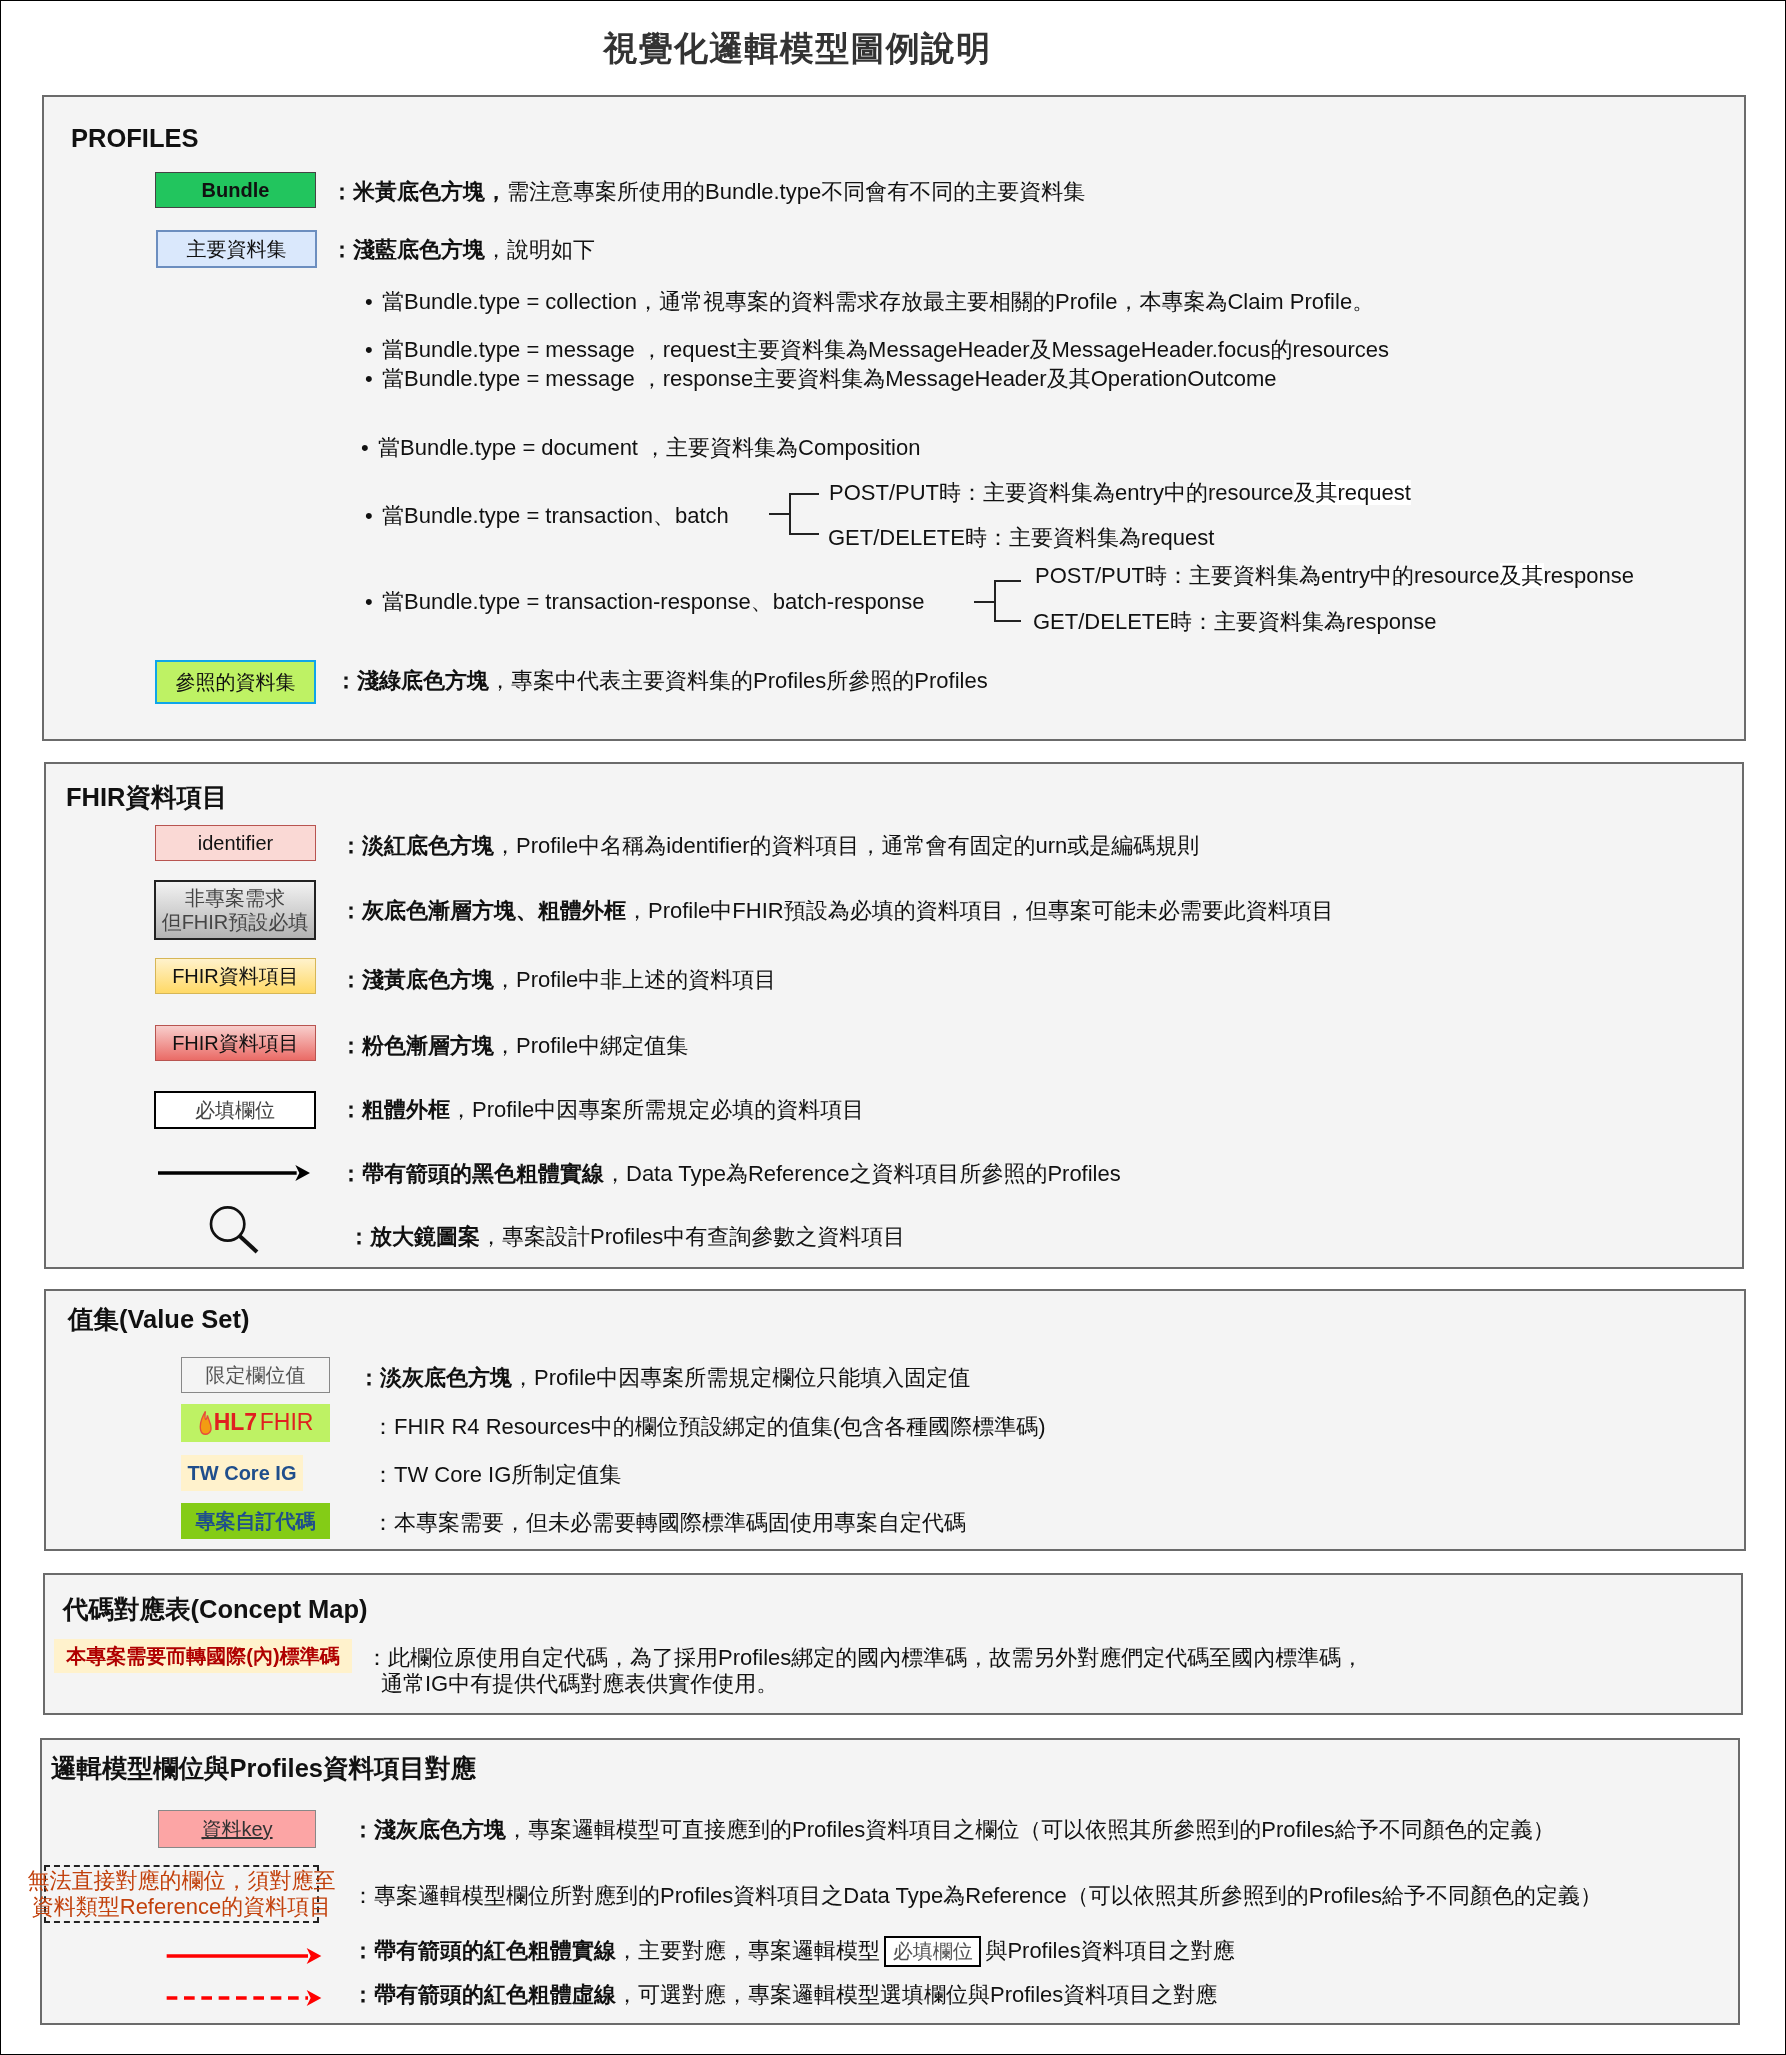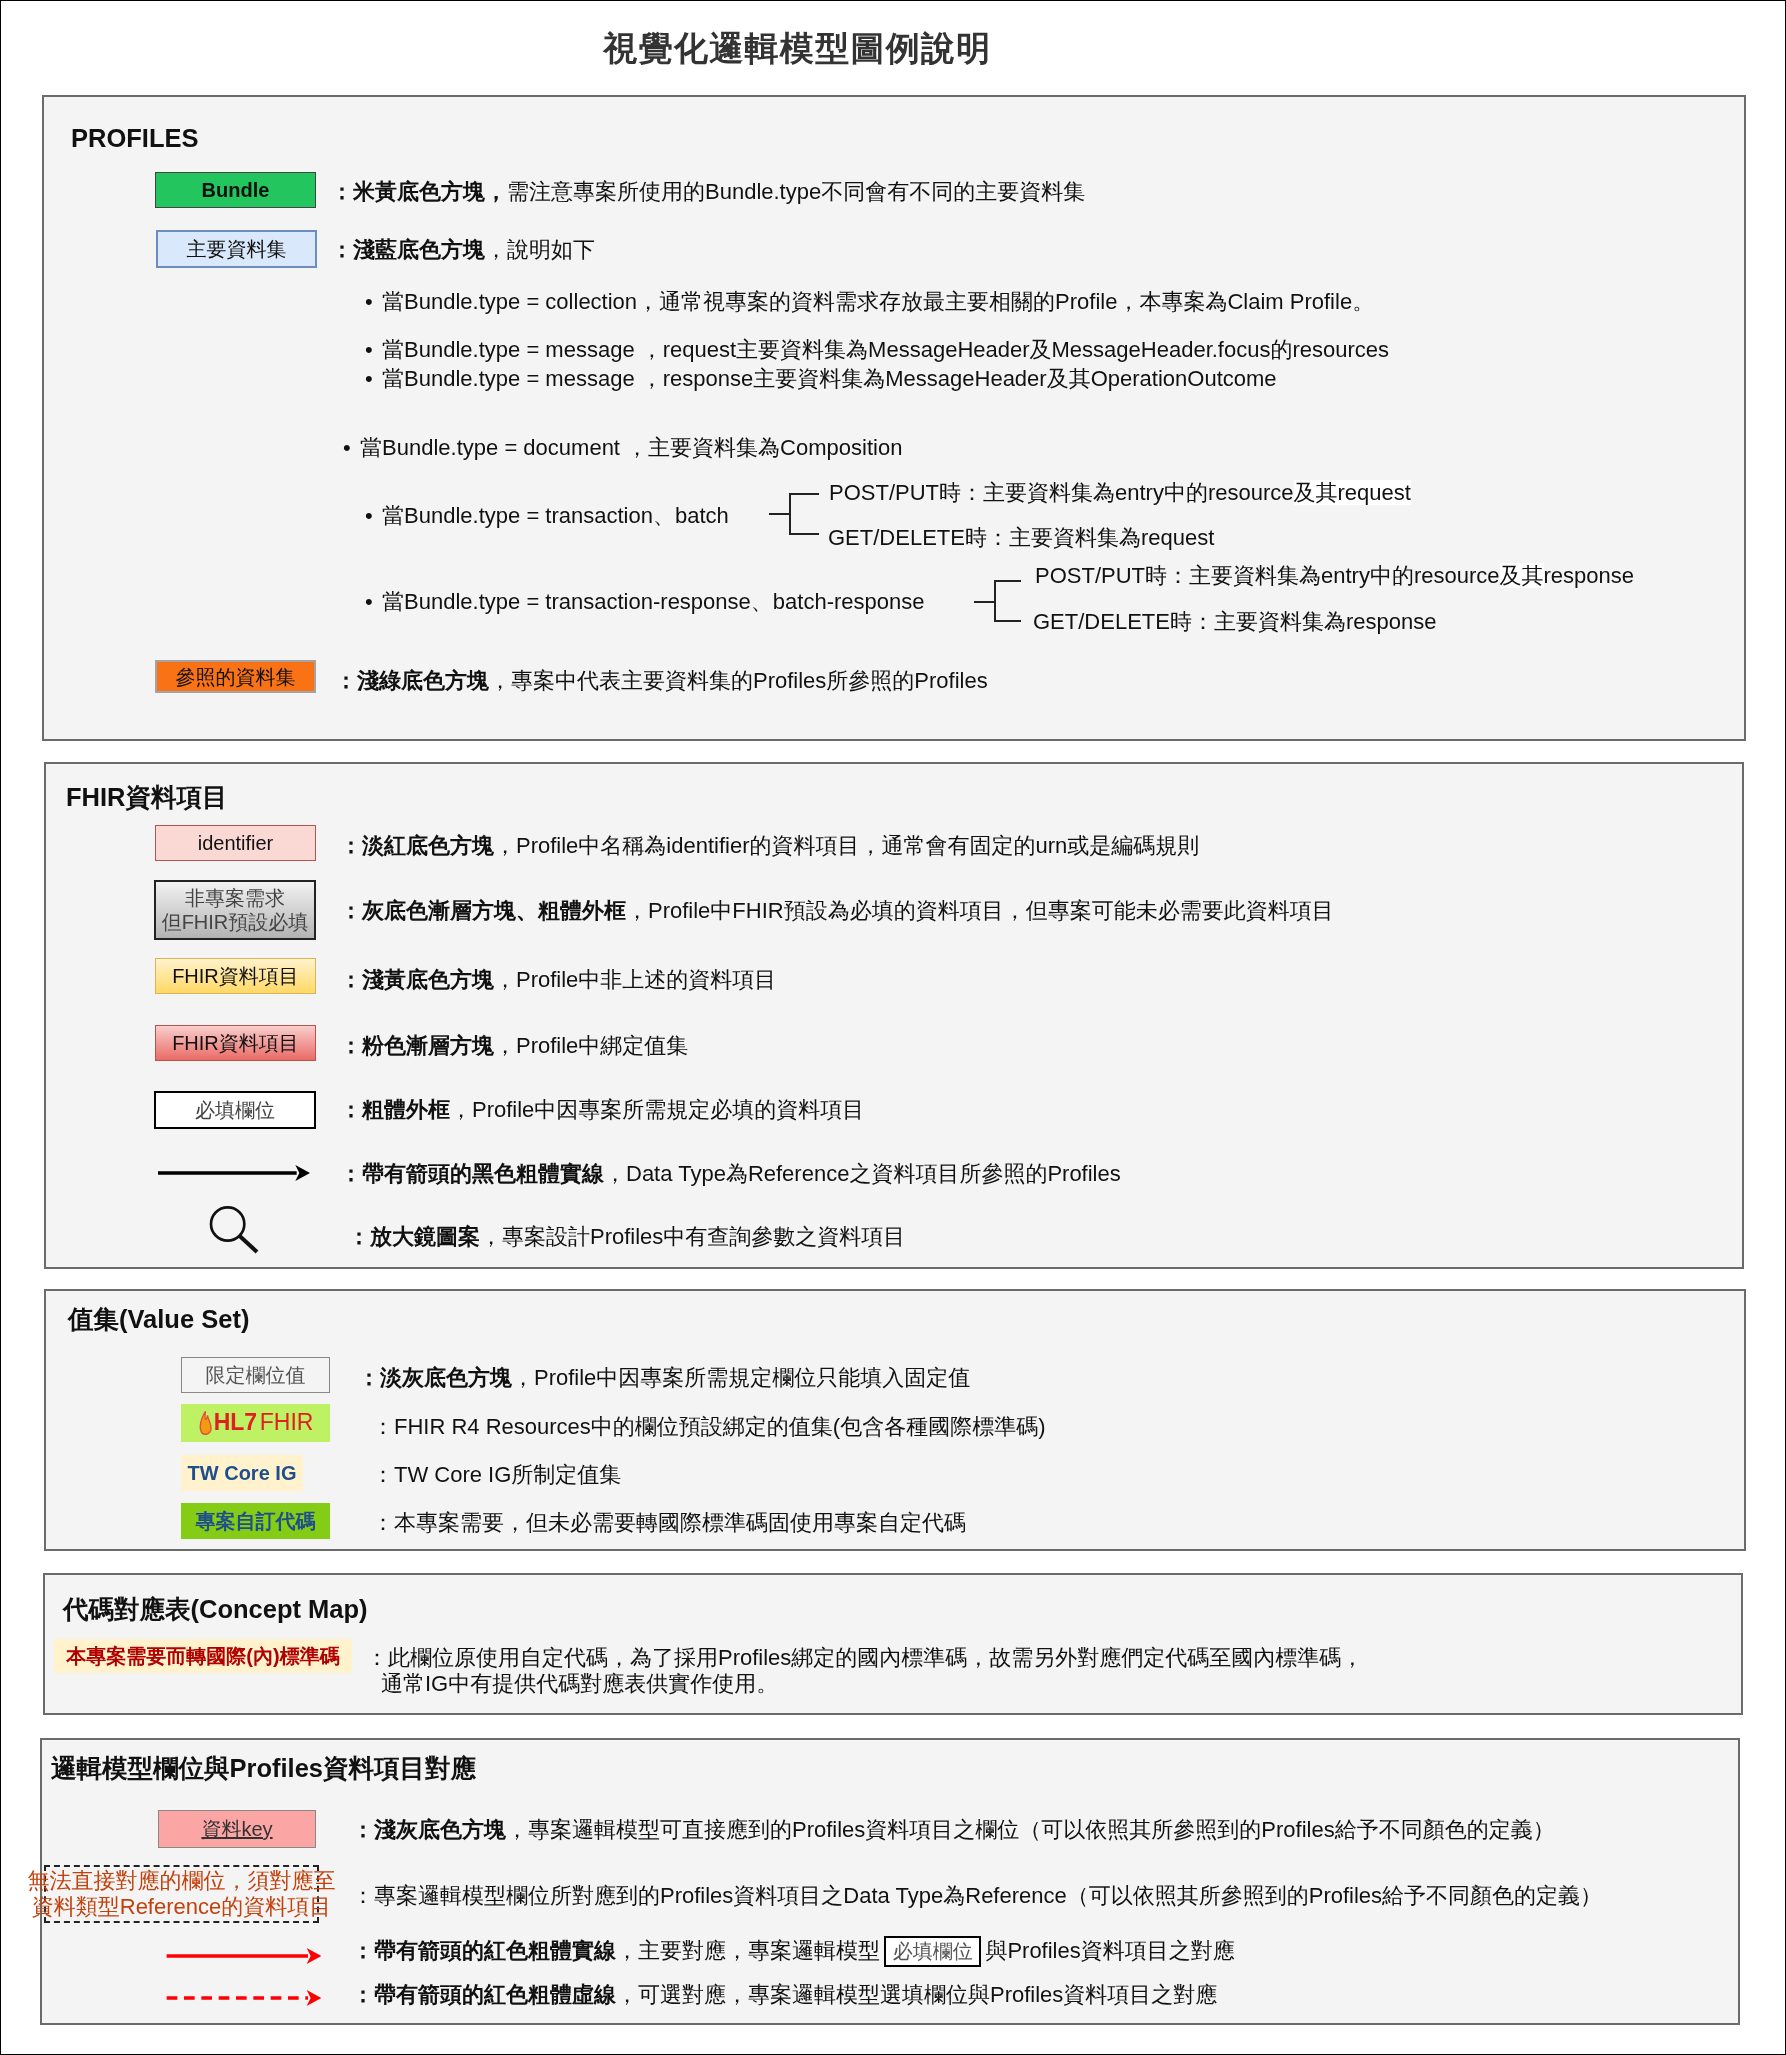--- a/index.html
+++ b/index.html
@@ -40,39 +40,39 @@
 </div>
 
 <div class="box" style="left:156px; top:230px; width:161px; height:38px; background:#dae8fc; border:2px solid #6c8ebf;">主要資料集</div>
 <div class="desc" style="left:331px; top:235px;">
   <b>：淺藍底色方塊</b><span>，說明如下</span>
 </div>
 
 <div class="bul" style="left:365px; top:287px;">當Bundle.type = collection，通常視專案的資料需求存放最主要相關的Profile，本專案為Claim Profile。</div>
 <div class="bul" style="left:365px; top:335px;">當Bundle.type = message  ，request主要資料集為MessageHeader及MessageHeader.focus的resources</div>
 <div class="bul" style="left:365px; top:364px;">當Bundle.type = message  ，response主要資料集為MessageHeader及其OperationOutcome</div>
-<div class="bul" style="left:343px; top:433px;">當Bundle.type = document  ，主要資料集為Composition</div>
+<div class="bul" style="left:361px; top:433px;">當Bundle.type = document  ，主要資料集為Composition</div>
 
 <div class="bul" style="left:365px; top:501px;">當Bundle.type = transaction、batch</div>
 <div class="stub" style="left:769px; top:513px; width:20px;"></div>
 <div class="bracket" style="left:789px; top:493px; width:29.5px; height:42px;"></div>
 <div class="plain" style="left:829px; top:478px;">
   <span>POST/PUT時：主要資料集為entry中的resource</span><span class="hl">及其request</span>
 </div>
 <div class="plain" style="left:828px; top:523px;">GET/DELETE時：主要資料集為request</div>
 
 <div class="bul" style="left:365px; top:587px;">當Bundle.type = transaction-response、batch-response</div>
 <div class="stub" style="left:974px; top:601px; width:20px;"></div>
 <div class="bracket" style="left:994px; top:580px; width:27px; height:42px;"></div>
 <div class="plain" style="left:1035px; top:561px;">
   <span>POST/PUT時：主要資料集為entry中的resource</span><span class="hl">及其</span><span>response</span>
 </div>
 <div class="plain" style="left:1033px; top:607px;">GET/DELETE時：主要資料集為response</div>
 
-<div class="box" style="left:155px; top:660px; width:161px; height:33px; background:#f97316; border:2px solid #a3a3a3;">參照的資料集</div>
+<div class="box" style="left:155px; top:660px; width:161px; height:44px; background:#bef264; border:2px solid #0ea5e9;">參照的資料集</div>
 <div class="desc" style="left:335px; top:666px;">
   <b>：淺綠底色方塊</b><span>，專案中代表主要資料集的Profiles所參照的Profiles</span>
 </div>
 
 <div class="panel" style="left:44px; top:762px; width:1700px; height:507px;"></div>
 <div class="ptitle" style="left:66px; top:780px;">FHIR資料項目</div>
 
 <div class="box" style="left:155px; top:825px; width:161px; height:36px; background:#fad9d5; border:1.3px solid #b85450;">identifier</div>
 <div class="desc" style="left:340px; top:831px;">
   <b>：淡紅底色方塊</b><span>，Profile中名稱為identifier的資料項目，通常會有固定的urn或是編碼規則</span>

